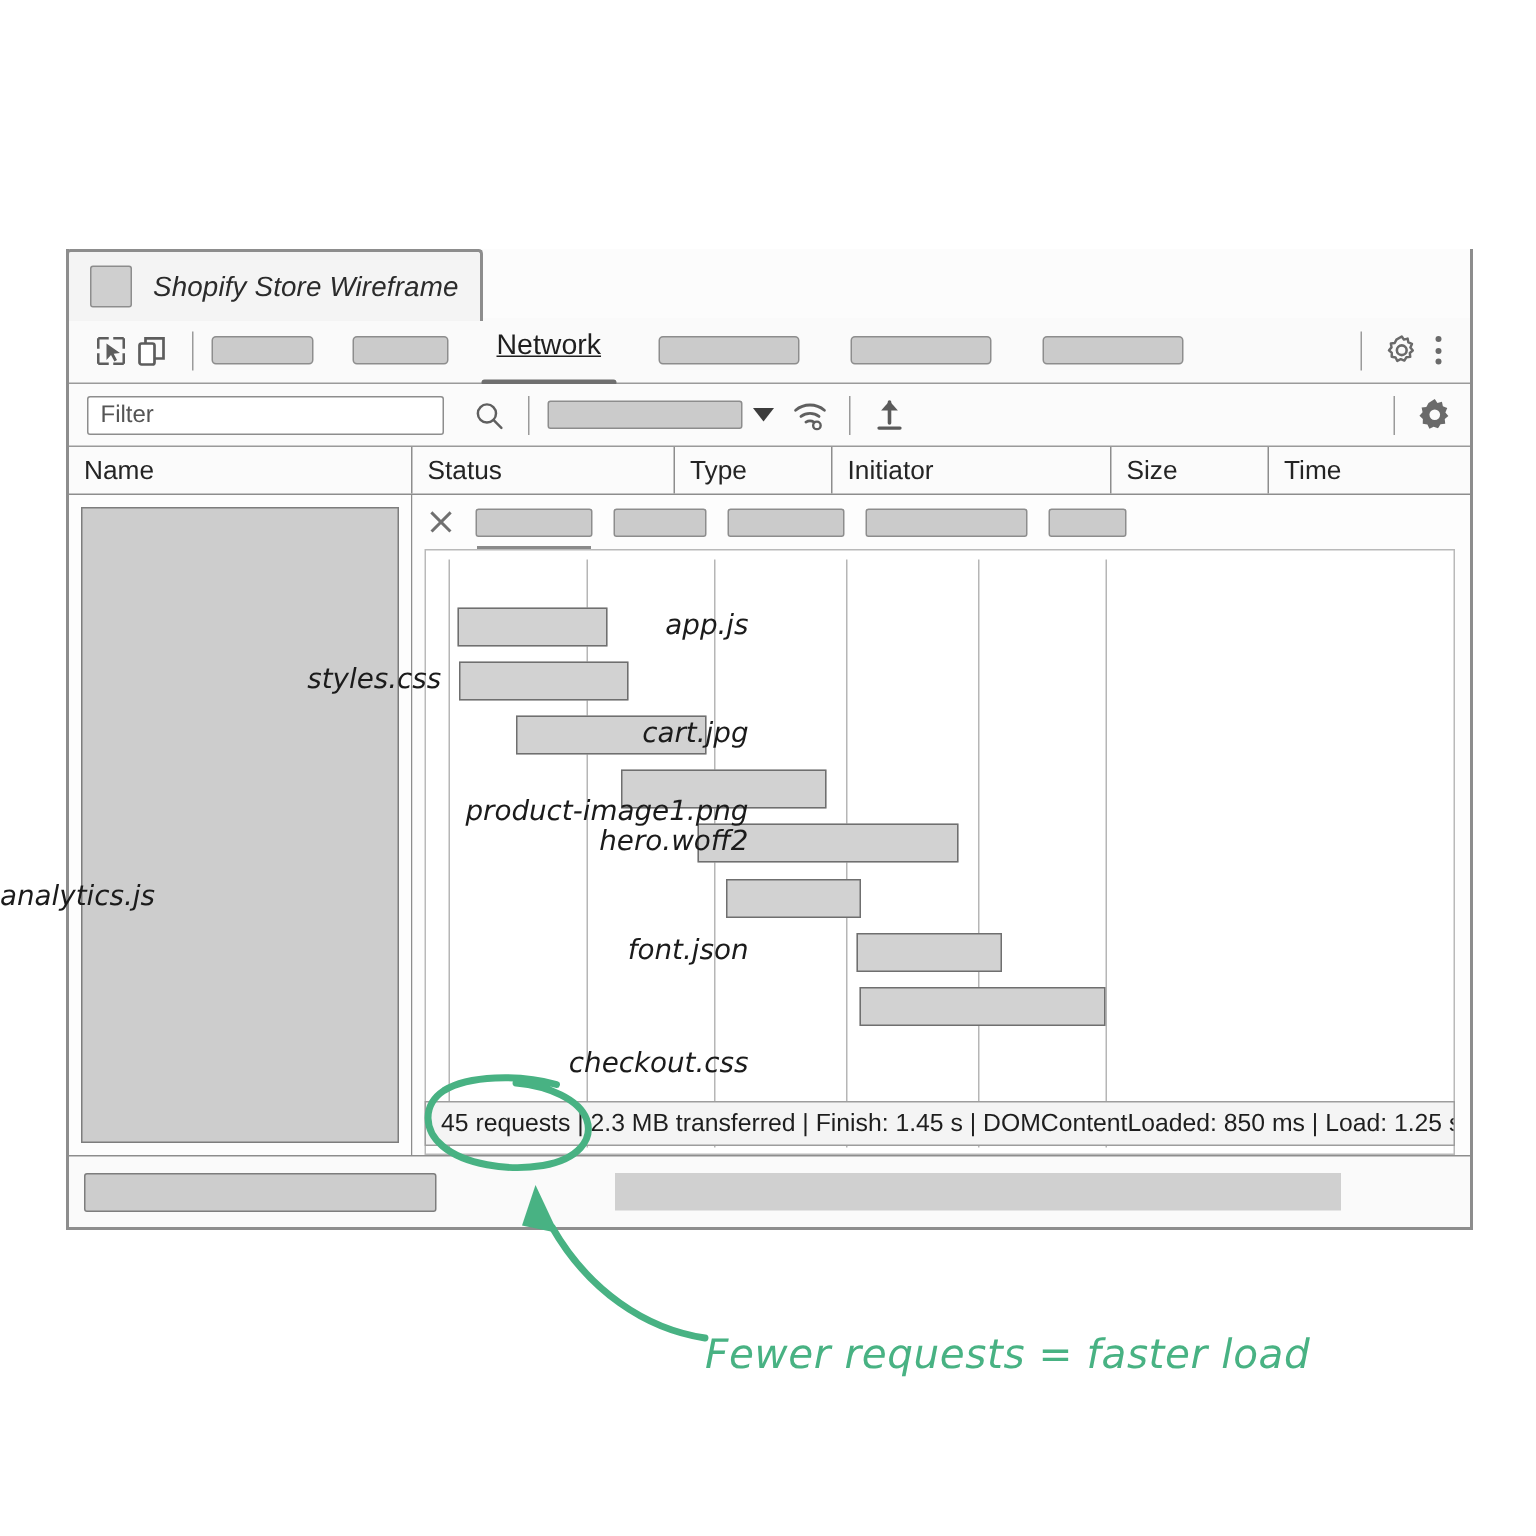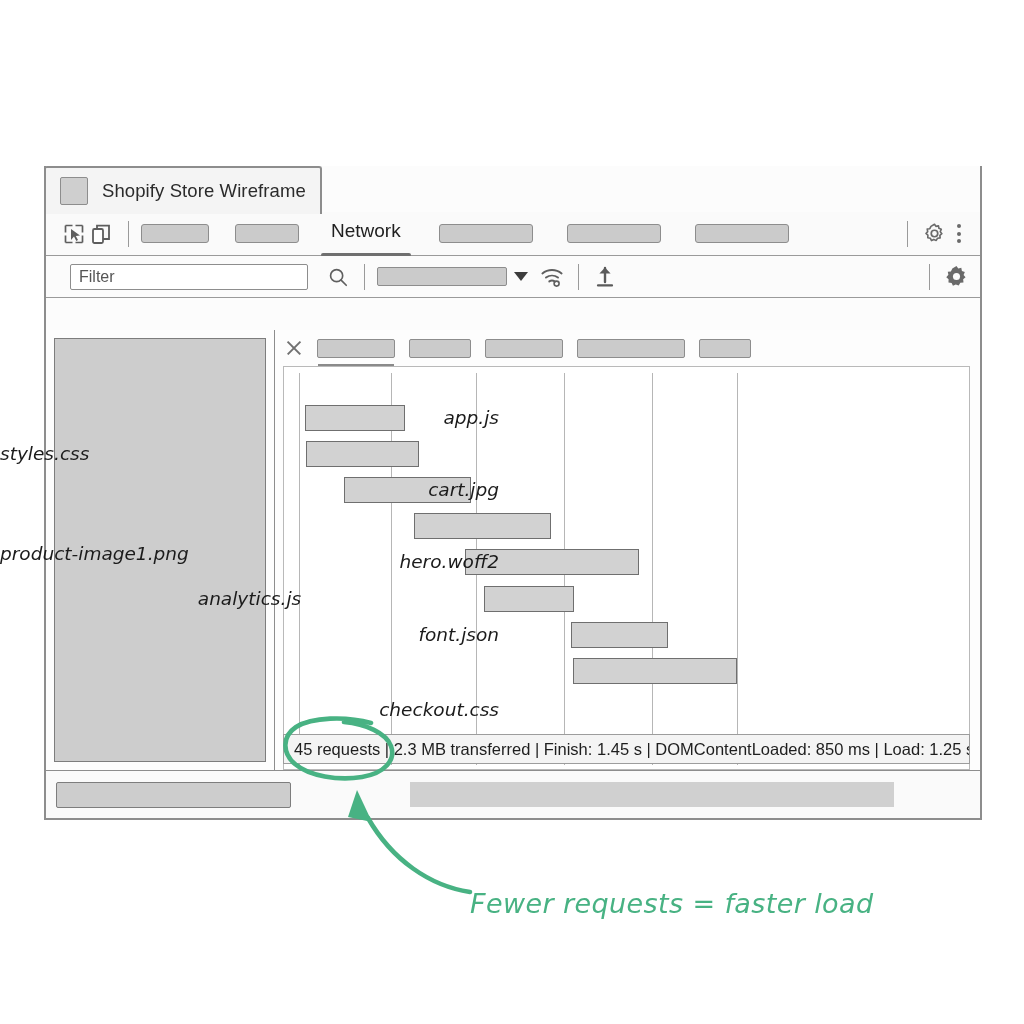--- a/index.html
+++ b/index.html
@@ -52,20 +52,21 @@
     border: 1.6px solid #8d8d8d;
     border-radius: 2px;
     flex: none;
   }
   .title-text {
     margin-left: 14px;
     font-size: 18.5px;
     color: #2b2b2b;
     letter-spacing: .1px;
     white-space: nowrap;
+    font-style: italic;
   }
 
   
   .tabstrip {
     position: absolute;
     left: 0; top: 46px;
     width: 100%;
     height: 44px;
     box-sizing: border-box;
     border-bottom: 1.6px solid #9a9a9a;
@@ -92,20 +93,21 @@
     border-radius: 3px;
     flex: none;
   }
   .tab-label {
     font-size: 19px;
     color: #1f1f1f;
     position: relative;
     padding: 0 6px 6px 6px;
     flex: none;
     white-space: nowrap;
+    text-decoration: underline;
   }
   .tab-label::after {
     content: "";
     position: absolute;
     left: -4px; right: -4px; bottom: -9px;
     height: 4px;
     background: #6f6f6f;
     border-radius: 2px;
   }
   .kebab {
@@ -120,21 +122,21 @@
   .filterbar {
     position: absolute;
     left: 0; top: 90px;
     width: 100%;
     height: 42px;
     box-sizing: border-box;
     border-bottom: 1.6px solid #9a9a9a;
     background: #fbfbfb;
     display: flex;
     align-items: center;
-    padding: 0 10px 0 24px;
+    padding: 0 10px 0 12px;
   }
   .filter-input {
     width: 238px; height: 26px;
     background: #ffffff;
     border: 1.6px solid #8d8d8d;
     border-radius: 2px;
     font-family: "Liberation Sans", sans-serif;
     font-size: 16px;
     color: #3a3a3a;
     padding: 0 8px;
@@ -424,20 +426,28 @@
     <div style="flex:1 1 auto"></div>
     <div class="vdiv"></div>
     <div class="icon-btn">
       <svg width="25" height="25" viewBox="0 0 24 24">
         <path d="M12 1.9 l1.7 2.5 l2.9-.8 l.6 3 l2.8 1.1 l-1.2 2.8 l1.9 2.3 l-2.3 1.9 l.3 3 l-3 .4 l-1.6 2.6 l-2.8-1.1 l-2.7 1.3 l-1.3-2.7 l-3-.5 l.1-3 l-2.2-2 l2-2.3 l-.6-3 l3-.3 l1.4-2.7 Z" fill="#6a6a6a"></path>
         <circle cx="12" cy="12" r="3.4" fill="#fbfbfb"></circle>
       </svg>
     </div>
   </div>
 
+  <div class="colheader">
+    <div class="col" style="width:229px">Name</div>
+    <div class="col" style="width:175px">Status</div>
+    <div class="col" style="width:105px">Type</div>
+    <div class="col" style="width:186px">Initiator</div>
+    <div class="col" style="width:105px">Size</div>
+    <div class="col" style="width:134px">Time</div>
+  </div>
 
   <div class="body-area">
 
     <div class="leftpane">
       <div class="block"></div>
     </div>
 
     <div class="rightpane">
 
       <div class="chips">
@@ -489,25 +499,25 @@
   </div>
 
   <div class="bottombar">
     <div class="bb-left"></div>
     <div class="bb-right"></div>
   </div>
 </div>
 
 <div>
   <div class="wf-name" style="left:0; width:505px; text-align:right; top:417px; position:absolute; transform:translateY(-50%); padding-right:6px; box-sizing:border-box;">app.js</div>
-  <div class="wf-name" style="left:0; width:505px; text-align:left; top:453px; position:absolute; transform:translateY(-50%); padding-right:6px; box-sizing:border-box;">styles.css</div>
+  <div class="wf-name" style="left:0; width:505px; text-align:center; top:453px; position:absolute; transform:translateY(-50%); padding-right:6px; box-sizing:border-box;">styles.css</div>
   <div class="wf-name" style="left:0; width:505px; text-align:right; top:489px; position:absolute; transform:translateY(-50%); padding-right:6px; box-sizing:border-box;">cart.jpg</div>
-  <div class="wf-name" style="left:0; width:505px; top:553px; position:absolute; transform:translateY(-50%); padding-right:6px; box-sizing:border-box;">product-image1.png</div>
+  <div class="wf-name" style="left:0; width:505px; text-align:right; top:541px; position:absolute; transform:translateY(-50%); padding-right:6px; box-sizing:border-box;">product-image1.png</div>
   <div class="wf-name" style="left:0; width:505px; text-align:right; top:561px; position:absolute; transform:translateY(-50%); padding-right:6px; box-sizing:border-box;">hero.woff2</div>
-  <div class="wf-name" style="left:0; width:505px; text-align:center; top:598px; position:absolute; transform:translateY(-50%); padding-right:6px; box-sizing:border-box;">analytics.js</div>
+  <div class="wf-name" style="left:0; width:505px; text-align:left; top:598px; position:absolute; transform:translateY(-50%); padding-right:6px; box-sizing:border-box;">analytics.js</div>
   <div class="wf-name" style="left:0; width:505px; text-align:right; top:634px; position:absolute; transform:translateY(-50%); padding-right:6px; box-sizing:border-box;">font.json</div>
   <div class="wf-name" style="left:0; width:505px; text-align:right; top:671px; position:absolute; transform:translateY(-50%); padding-right:6px; box-sizing:border-box;margin-top:38px;">checkout.css</div>
 </div>
 
 <svg class="anno-svg" viewBox="0 0 1024 1024">
 
   <path d="M371 723 C 346 716, 312 717, 296 727 C 281 737, 283 754, 295 764
            C 309 776, 338 781, 362 777 C 385 773, 396 760, 391 746
            C 386 733, 366 724, 344 722" fill="none" stroke="#48b283" stroke-width="4.6" stroke-linecap="round"></path>
 

